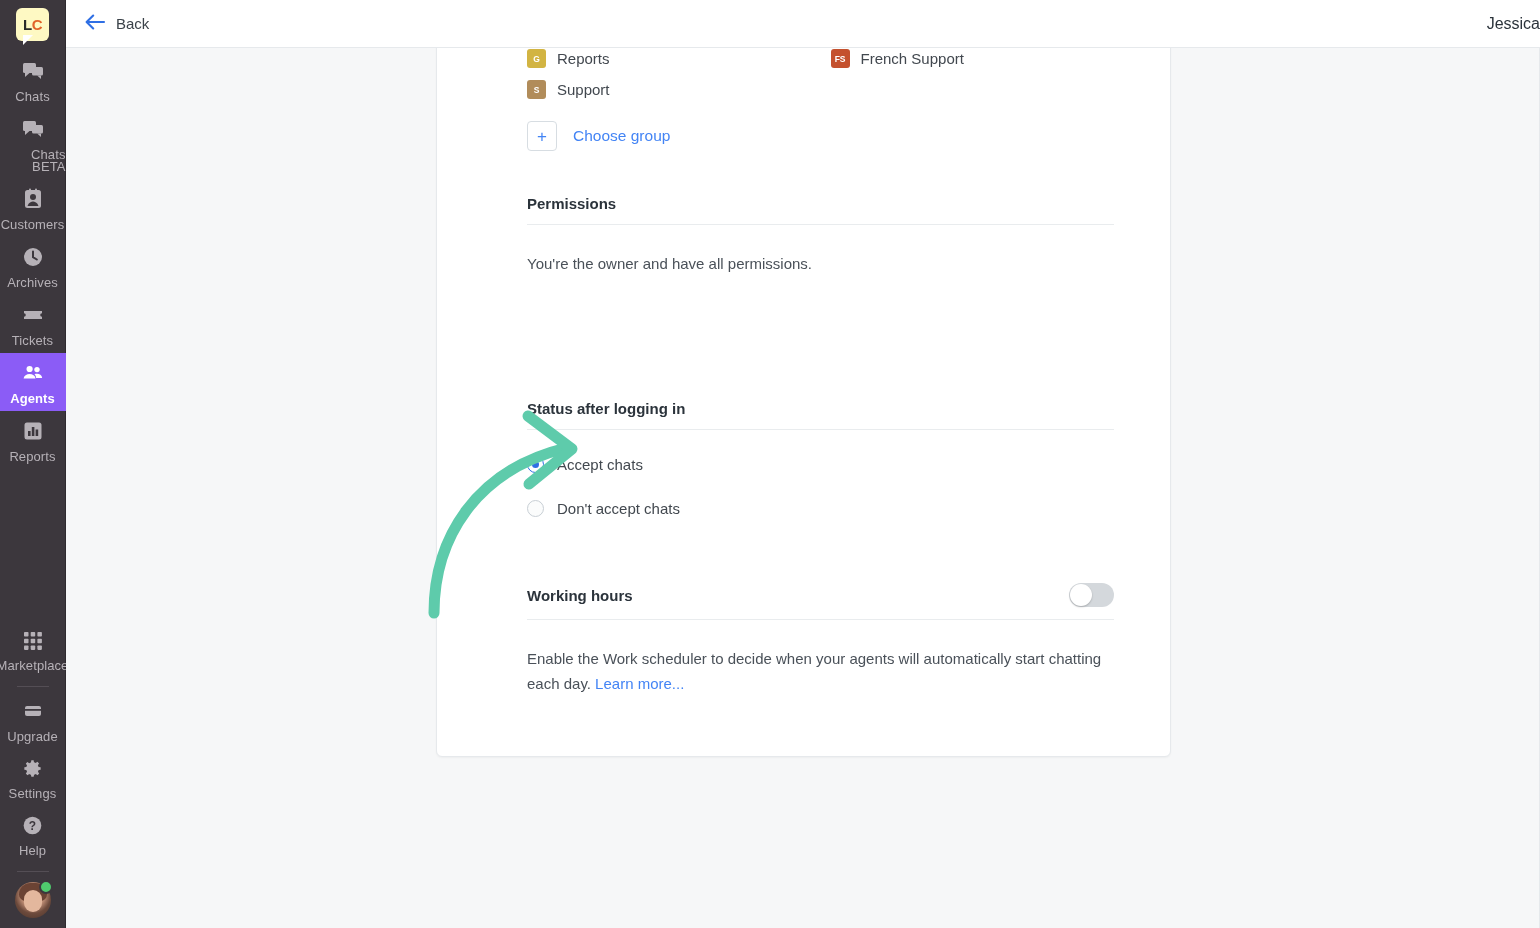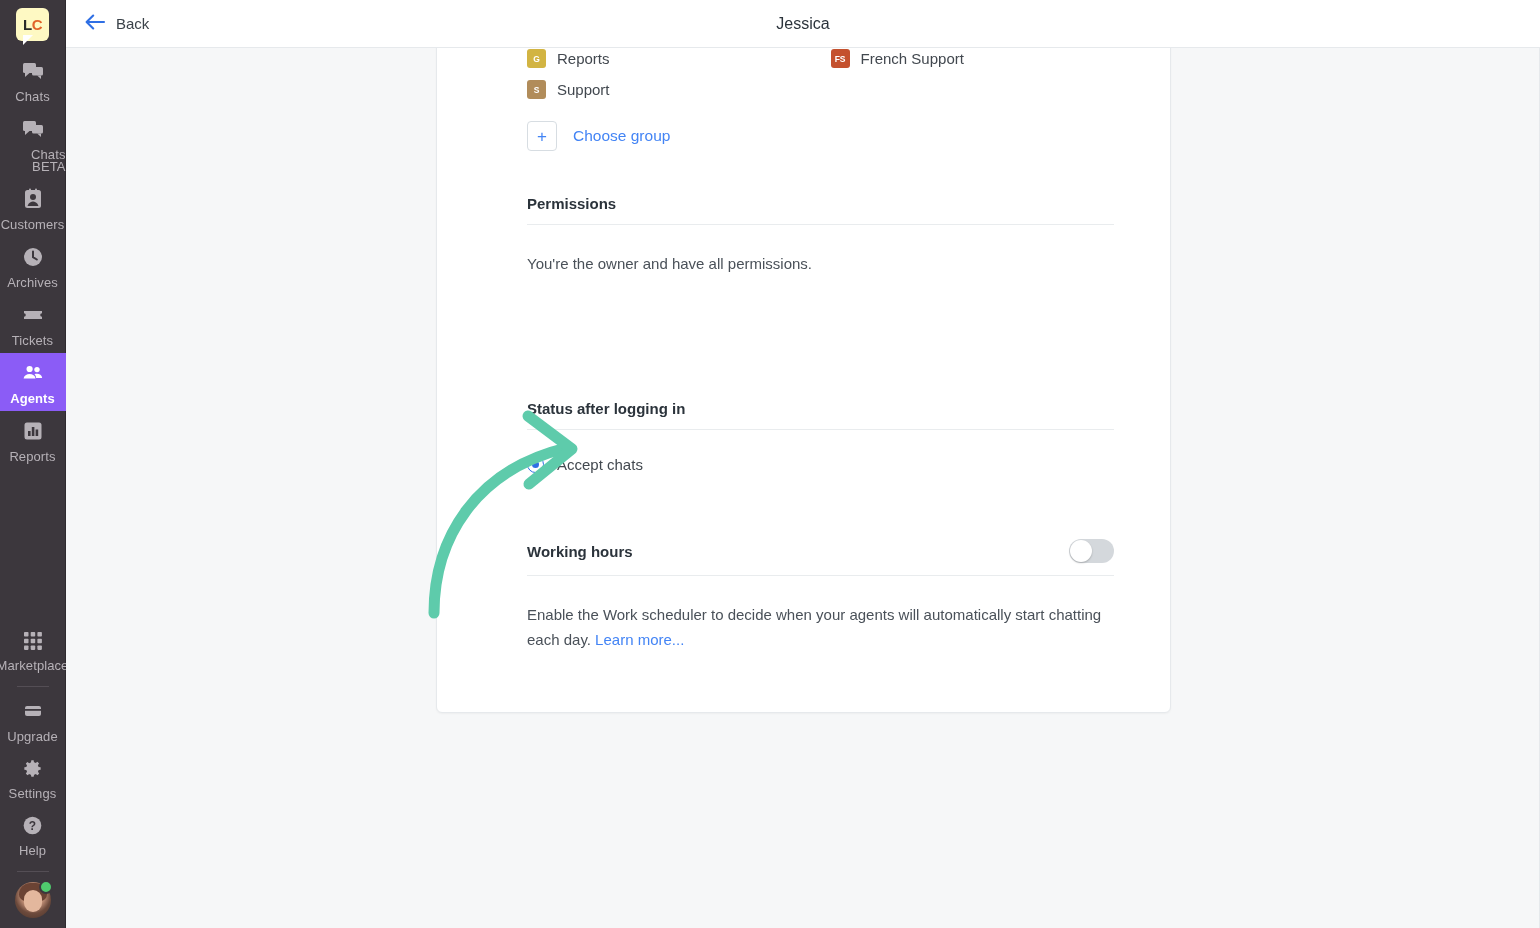--- a/index.html
+++ b/index.html
@@ -79,21 +79,21 @@
     border-bottom: 1px solid #e6e9ec;
     display: flex; align-items: center; position: relative;
   }
   .back-btn {
     display: flex; align-items: center; gap: 10px;
     margin-left: 18px; cursor: pointer; background: none; border: none;
     font-family: "Liberation Sans", sans-serif;
   }
   .back-label { font-size: 15px; color: #3b4249; }
   .topbar-title {
-    position: absolute; left: 0; right: 0; text-align: center;
+    position: absolute; left: 0; right: 0; text-align: right;
     font-size: 16px; color: #2b333b; pointer-events: none;
   }
 
   .content {
     flex: 1; position: relative; overflow: hidden;
     background: #f6f7f8;
     width: 1369px;
     border-right: 1px solid #e6e9ec;
   }
   .content-outer { flex: 1; display: flex; background: #ffffff; }
@@ -410,20 +410,24 @@
 
             <div class="section">
               <div class="section-head">
                 <div class="section-title">Status after logging in</div>
               </div>
               <div class="section-body">
                 <div class="radio-row">
                   <span class="radio checked"></span>
                   <span class="radio-label">Accept chats</span>
                 </div>
+                <div class="radio-row">
+                  <span class="radio"></span>
+                  <span class="radio-label">Don't accept chats</span>
+                </div>
               </div>
             </div>
 
             <div class="spacer-64"></div>
 
             <div class="section">
               <div class="section-head">
                 <div class="section-title">Working hours</div>
                 <div class="toggle">
                   <div class="toggle-knob"></div>

